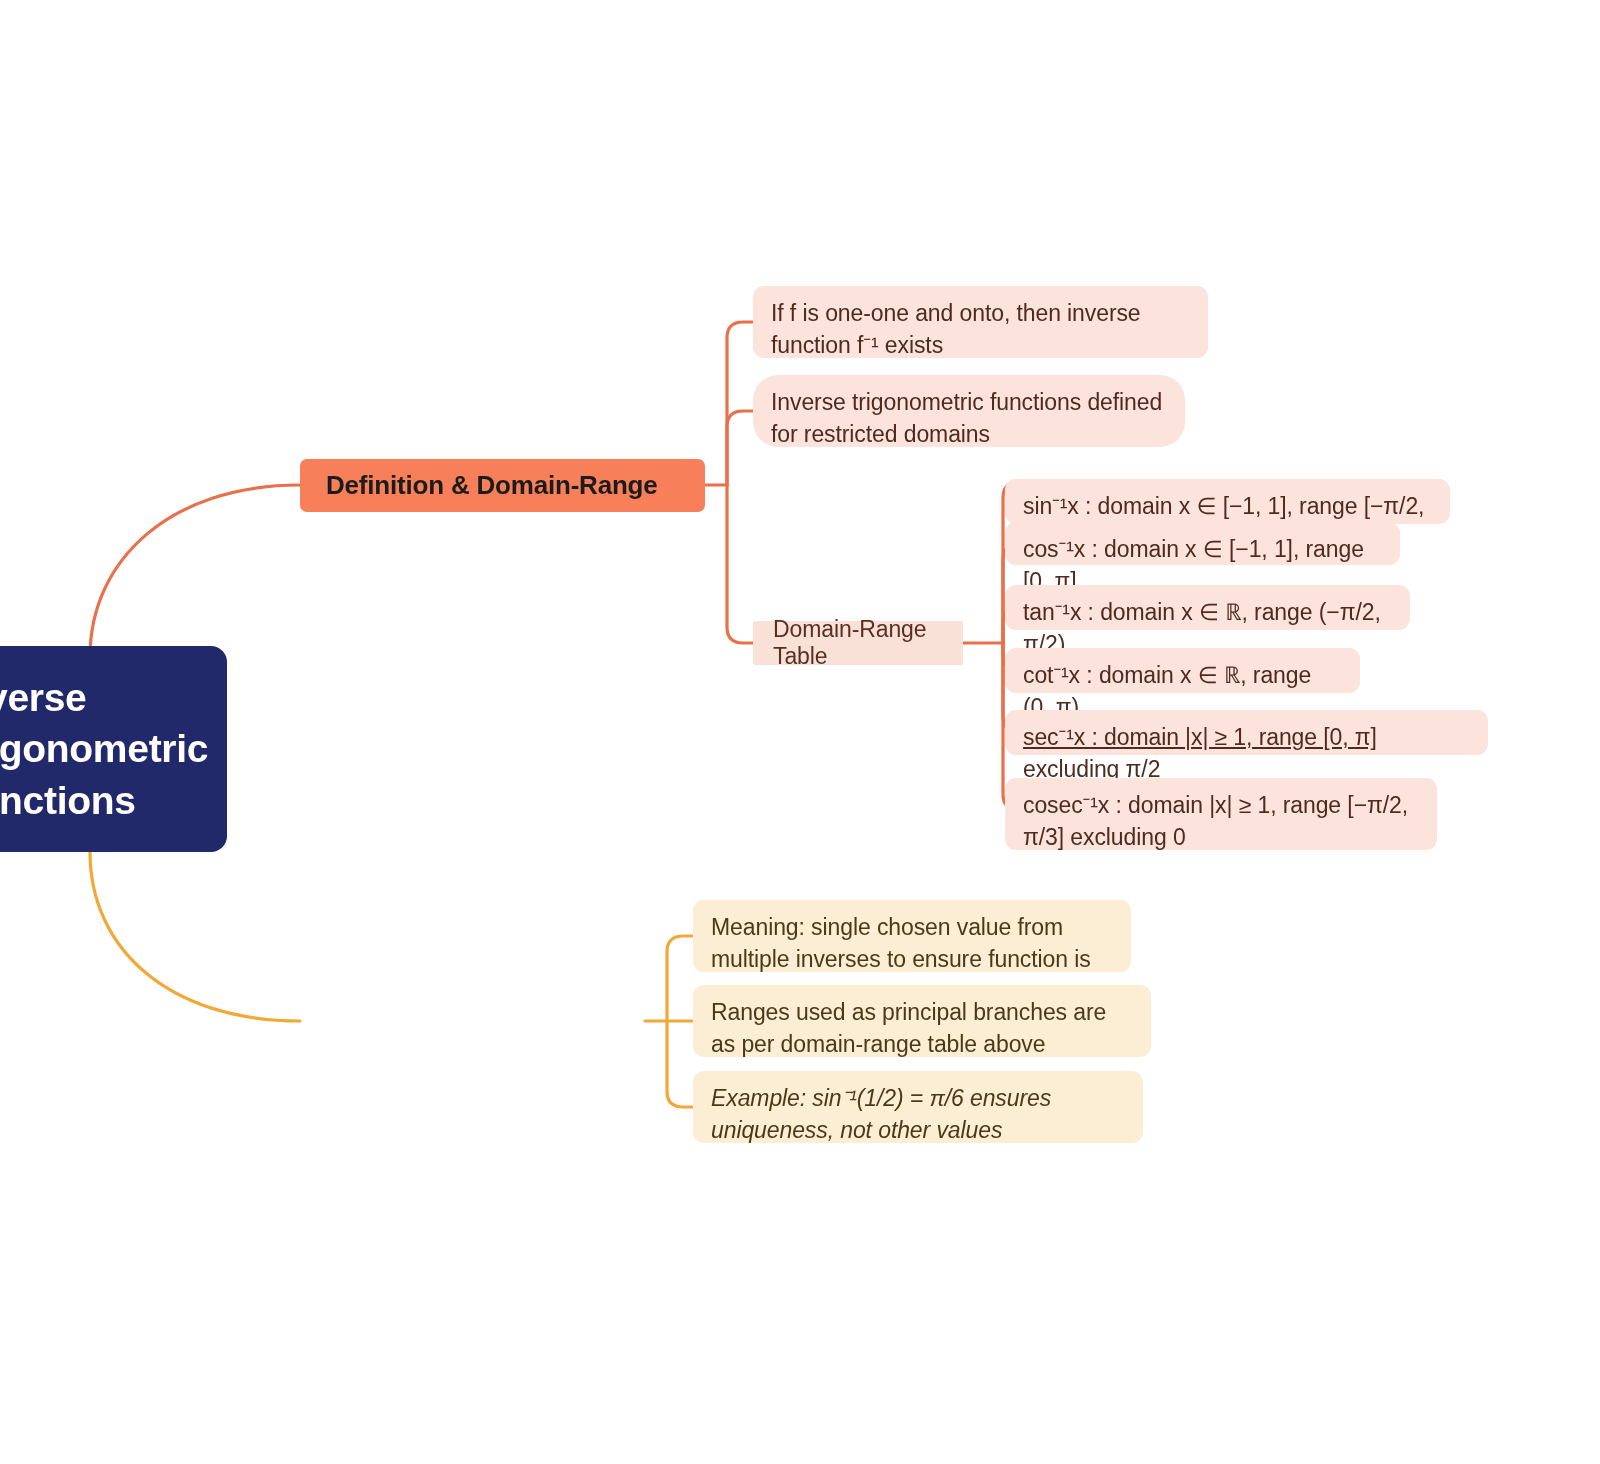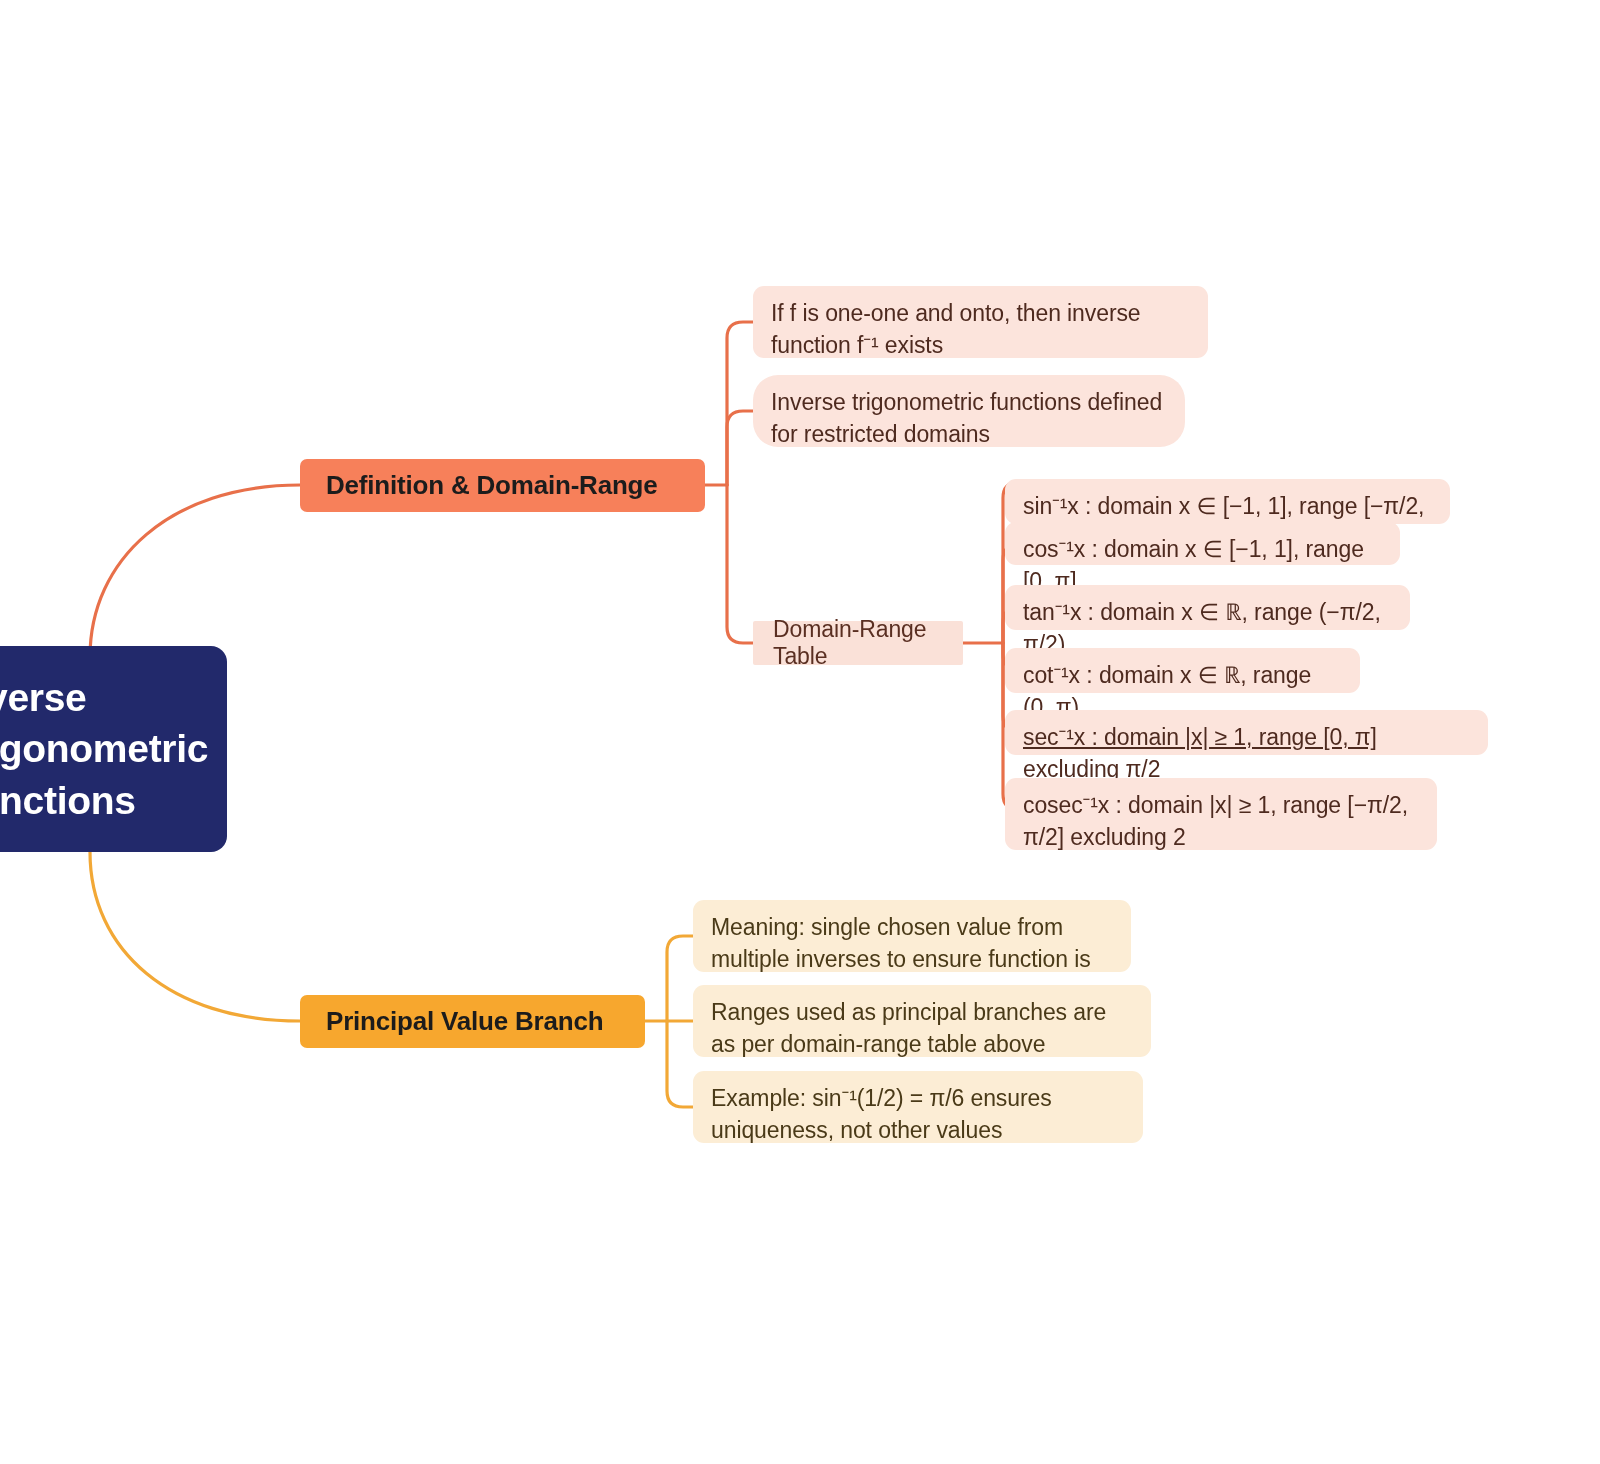--- a/index.html
+++ b/index.html
@@ -174,32 +174,29 @@
 
   <div class="node leaf leaf-pink" style="left:1005px; top:648px; width:355px; height:45px;">
     <span>cot⁻¹x : domain x ∈ ℝ, range (0, π)</span>
   </div>
 
   <div class="node leaf leaf-pink" style="left:1005px; top:710px; width:483px; height:45px;text-decoration:underline;">
     <span>sec⁻¹x : domain |x| ≥ 1, range [0, π] excluding π/2</span>
   </div>
 
   <div class="node leaf leaf-pink" style="left:1005px; top:778px; width:432px; height:72px;">
-    <span>cosec⁻¹x : domain |x| ≥ 1, range [−π/2, π/2] excluding 2</span>
-  </div>
-
-  <div class="node branch branch-amber" style="left:300px; top:995px; width:345px; height:53px;">
-    <span>Principal Value Branch</span>
-  </div>
+    <span>cosec⁻¹x : domain |x| ≥ 1, range [−π/2, π/3] excluding 0</span>
+  </div>
+
 
   <div class="node leaf leaf-cream" style="left:693px; top:900px; width:438px; height:72px;">
     <span>Meaning: single chosen value from multiple inverses to ensure function is one-one</span>
   </div>
 
   <div class="node leaf leaf-cream" style="left:693px; top:985px; width:458px; height:72px;">
     <span>Ranges used as principal branches are as per domain-range table above</span>
   </div>
 
-  <div class="node leaf leaf-cream" style="left:693px; top:1071px; width:450px; height:72px;">
+  <div class="node leaf leaf-cream" style="left:693px; top:1071px; width:450px; height:72px;font-style:italic;">
     <span>Example: sin⁻¹(1/2) = π/6 ensures uniqueness, not other values</span>
   </div>
 
 </div>
 
 </body></html>

